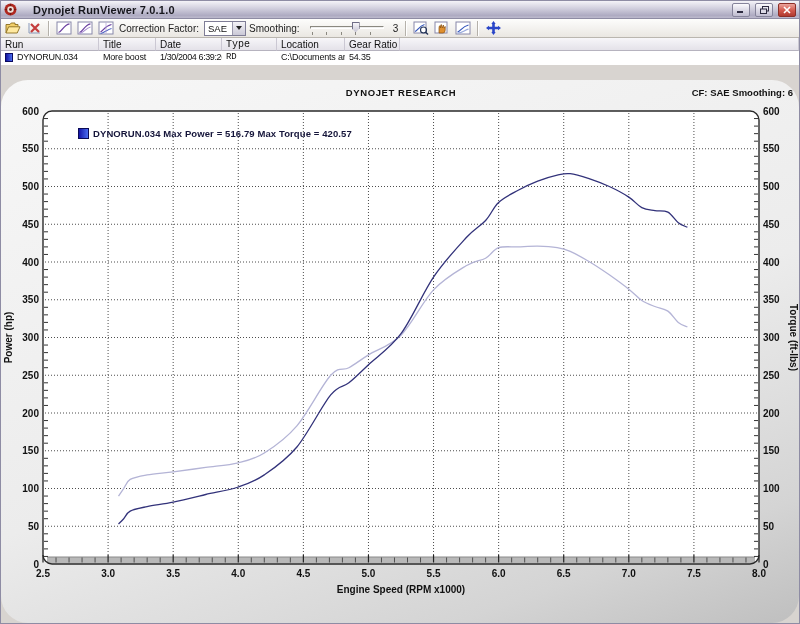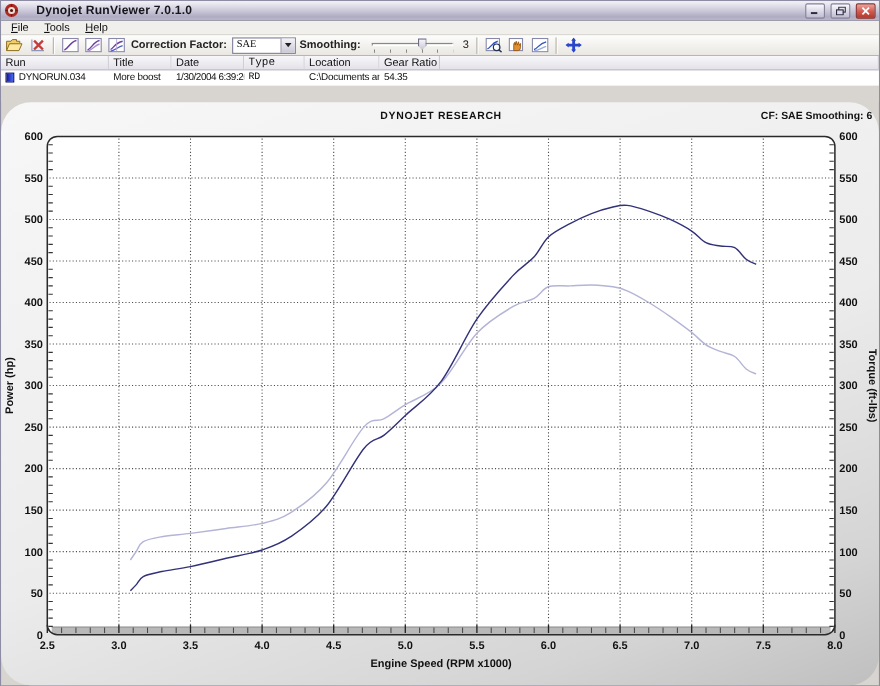--- a/index.html
+++ b/index.html
@@ -21,22 +21,22 @@
   
   .menubar { height:13px; flex:0 0 13px; background:#f1efec; display:flex; align-items:center; padding-left:2px; border-bottom:1px solid #d9d6d1; }
   .menu-item { font-size:10px; color:#111; padding:0 7px; display:inline-block; }
   .menu-item::first-letter { text-decoration:underline; }
 
   
   .toolbar { height:19px; flex:0 0 19px; background:linear-gradient(180deg,#fdfdfc,#eae7e2); border-bottom:1px solid #bab6af;
     display:flex; align-items:center; gap:1px; padding:0 2px; }
   .tb-btn { width:20px; height:17px; border:1px solid transparent; background:transparent; display:flex; align-items:center; justify-content:center; }
   .tb-sep { width:2px; height:15px; border-left:1px solid #b5b1aa; border-right:1px solid #ffffff; margin:0 3px; }
-  .tb-label { font-size:10px; color:#222; padding:0 4px 0 2px; white-space:nowrap;font-weight:bold; }
-  .combo { width:58px; height:15px; background:#fff; border:1px solid #7f7d96; display:flex; align-items:center;font-family:Liberation Serif, serif; }
+  .tb-label { font-size:10px; color:#222; padding:0 4px 0 2px; white-space:nowrap; }
+  .combo { width:42px; height:15px; background:#fff; border:1px solid #7f7d96; display:flex; align-items:center; }
   .combo-val { font-size:9.5px; color:#111; flex:1; padding-left:3px; }
   .combo-btn { width:13px; height:13px; background:linear-gradient(180deg,#f4f3f7,#cac8d6); border-left:1px solid #9a98ac; display:flex; align-items:center; justify-content:center; }
   .combo-btn i { width:0; height:0; border-left:3px solid transparent; border-right:3px solid transparent; border-top:4px solid #222; }
   .slider { position:relative; width:78px; height:15px; margin:0 3px; }
   .slider .groove { position:absolute; left:2px; right:2px; top:5px; height:3px; background:#efefef; border:1px solid; border-color:#8a8880 #fff #fff #8a8880; }
   .slider .ticks { position:absolute; left:4px; right:2px; top:11px; height:3px;
     background:repeating-linear-gradient(90deg,#8a8880 0 1px,transparent 1px 14.4px); }
   .slider .thumb { position:absolute; left:44px; top:1px; width:8px; height:11px;
     background:linear-gradient(180deg,#f6f5f9,#c8c6d4); border:1px solid #6f6d86;
     clip-path:polygon(0 0,100% 0,100% 62%,50% 100%,0 62%); }
@@ -92,25 +92,20 @@
         <rect x="0.5" y="3" width="6" height="4.5" fill="#dcdae6" stroke="#2c2a40"></rect>
       </svg>
     </span>
     <span class="win-btn close">
       <svg width="8" height="8" viewBox="0 0 8 8">
           <path d="M1 1 L7 7 M7 1 L1 7" stroke="#fff" stroke-width="1.6"></path>
         </svg>
     </span>
   </div>
 
-  <div class="menubar">
-    <span class="menu-item">File</span>
-    <span class="menu-item">Tools</span>
-    <span class="menu-item">Help</span>
-  </div>
 
   <div class="toolbar">
     <span class="tb-btn">
       <svg width="16" height="14" viewBox="0 0 16 14">
         <path d="M1 12 L1 3.5 L5 3.5 L6.2 2 L10 2 L10 3.5 L13 3.5 L13 5.5" fill="#f2cf6a" stroke="#8a6d1f" stroke-width="0.9"></path>
         <path d="M1 12 L3.6 5.8 L15 5.8 L12.2 12 Z" fill="#ffe9a0" stroke="#8a6d1f" stroke-width="0.9"></path>
       </svg>
     </span>
     <span class="tb-btn">
       <svg width="15" height="14" viewBox="0 0 15 14">
@@ -426,15 +421,19 @@
         <text x="562.7272727272727" y="497" text-anchor="middle" class="ticklbl">6.5</text>
         <text x="627.8181818181819" y="497" text-anchor="middle" class="ticklbl">7.0</text>
         <text x="692.9090909090909" y="497" text-anchor="middle" class="ticklbl">7.5</text>
         <text x="758" y="497" text-anchor="middle" class="ticklbl">8.0</text>
         <text x="400" y="513" text-anchor="middle" class="axlbl">Engine Speed (RPM x1000)</text>
         <text transform="translate(11,257.5) rotate(-90)" text-anchor="middle" class="axlbl">Power (hp)</text>
         <text transform="translate(789,257.5) rotate(90)" text-anchor="middle" class="axlbl">Torque (ft-lbs)</text>
         <path d="M117.5,416.1C118.4,414.8 120.8,411.3 122.7,408.5C124.7,405.7 125.3,401.7 129.2,399.4C133.1,397.2 139.0,396.2 146.1,394.9C153.3,393.7 162.4,393.1 172.2,391.9C181.9,390.6 193.9,388.9 204.7,387.4C215.6,385.9 227.5,385.2 237.3,382.8C247.0,380.4 253.5,379.2 263.3,373.0C273.1,366.8 284.8,358.8 295.9,345.8C306.9,332.9 321.0,304.9 329.7,295.3C338.4,285.6 341.6,291.1 347.9,287.7C354.2,284.3 358.8,280.3 367.5,274.9C376.1,269.5 389.2,266.1 400.0,255.2C410.8,244.4 421.7,221.5 432.5,209.9C443.4,198.4 456.4,191.1 465.1,185.8C473.8,180.5 479.2,181.2 484.6,178.2C490.0,175.2 492.2,169.5 497.6,167.7C503.1,165.8 510.7,167.2 517.2,166.9C523.7,166.6 530.2,166.0 536.7,166.1C543.2,166.3 550.8,166.8 556.2,167.7C561.6,168.5 563.8,169.0 569.2,171.4C574.7,173.8 582.3,178.1 588.8,182.0C595.3,185.9 601.8,190.3 608.3,194.8C614.8,199.4 622.4,204.9 627.8,209.2C633.2,213.5 636.5,217.6 640.8,220.5C645.2,223.4 649.5,224.8 653.9,226.5C658.2,228.3 663.0,228.4 666.9,231.1C670.8,233.7 674.0,239.8 677.3,242.4C680.5,245.0 684.9,246.2 686.4,246.9" fill="none" stroke="#b4b4d6" stroke-width="1.3" stroke-linejoin="round"></path>
         <path d="M117.5,444.0C118.4,443.1 120.8,440.8 122.7,438.7C124.7,436.6 125.3,433.2 129.2,431.1C133.1,429.1 139.0,428.1 146.1,426.6C153.3,425.1 162.4,424.1 172.2,422.1C181.9,420.1 193.9,417.1 204.7,414.5C215.6,412.0 227.5,410.3 237.3,407.0C247.0,403.7 253.5,401.6 263.3,394.9C273.1,388.2 284.8,380.3 295.9,367.0C306.9,353.6 321.0,325.6 329.7,314.9C338.4,304.2 341.6,307.8 347.9,302.8C354.2,297.8 358.8,292.9 367.5,284.7C376.1,276.5 389.2,268.3 400.0,253.7C410.8,239.1 421.7,213.1 432.5,197.1C443.4,181.1 456.4,167.3 465.1,157.8C473.8,148.4 479.2,146.4 484.6,140.5C490.0,134.6 492.2,127.4 497.6,122.4C503.1,117.3 510.7,113.8 517.2,110.3C523.7,106.8 530.2,103.7 536.7,101.2C543.2,98.7 550.8,96.4 556.2,95.2C561.6,93.9 563.8,93.0 569.2,93.7C574.7,94.3 582.3,96.8 588.8,98.9C595.3,101.1 601.8,103.5 608.3,106.5C614.8,109.5 622.4,113.5 627.8,117.1C633.2,120.6 636.5,125.4 640.8,127.6C645.2,129.9 649.5,129.9 653.9,130.7C658.2,131.4 663.0,130.2 666.9,132.2C670.8,134.2 674.0,140.2 677.3,142.7C680.5,145.3 684.9,146.5 686.4,147.3" fill="none" stroke="#32327a" stroke-width="1.3" stroke-linejoin="round"></path>
       </svg>
+    <div class="legend">
+      <span class="sw"></span>
+      <span class="lt">DYNORUN.034 Max Power = 516.79 Max Torque = 420.57</span>
+    </div>
   </div>
 
 </div>
 
 </body></html>

